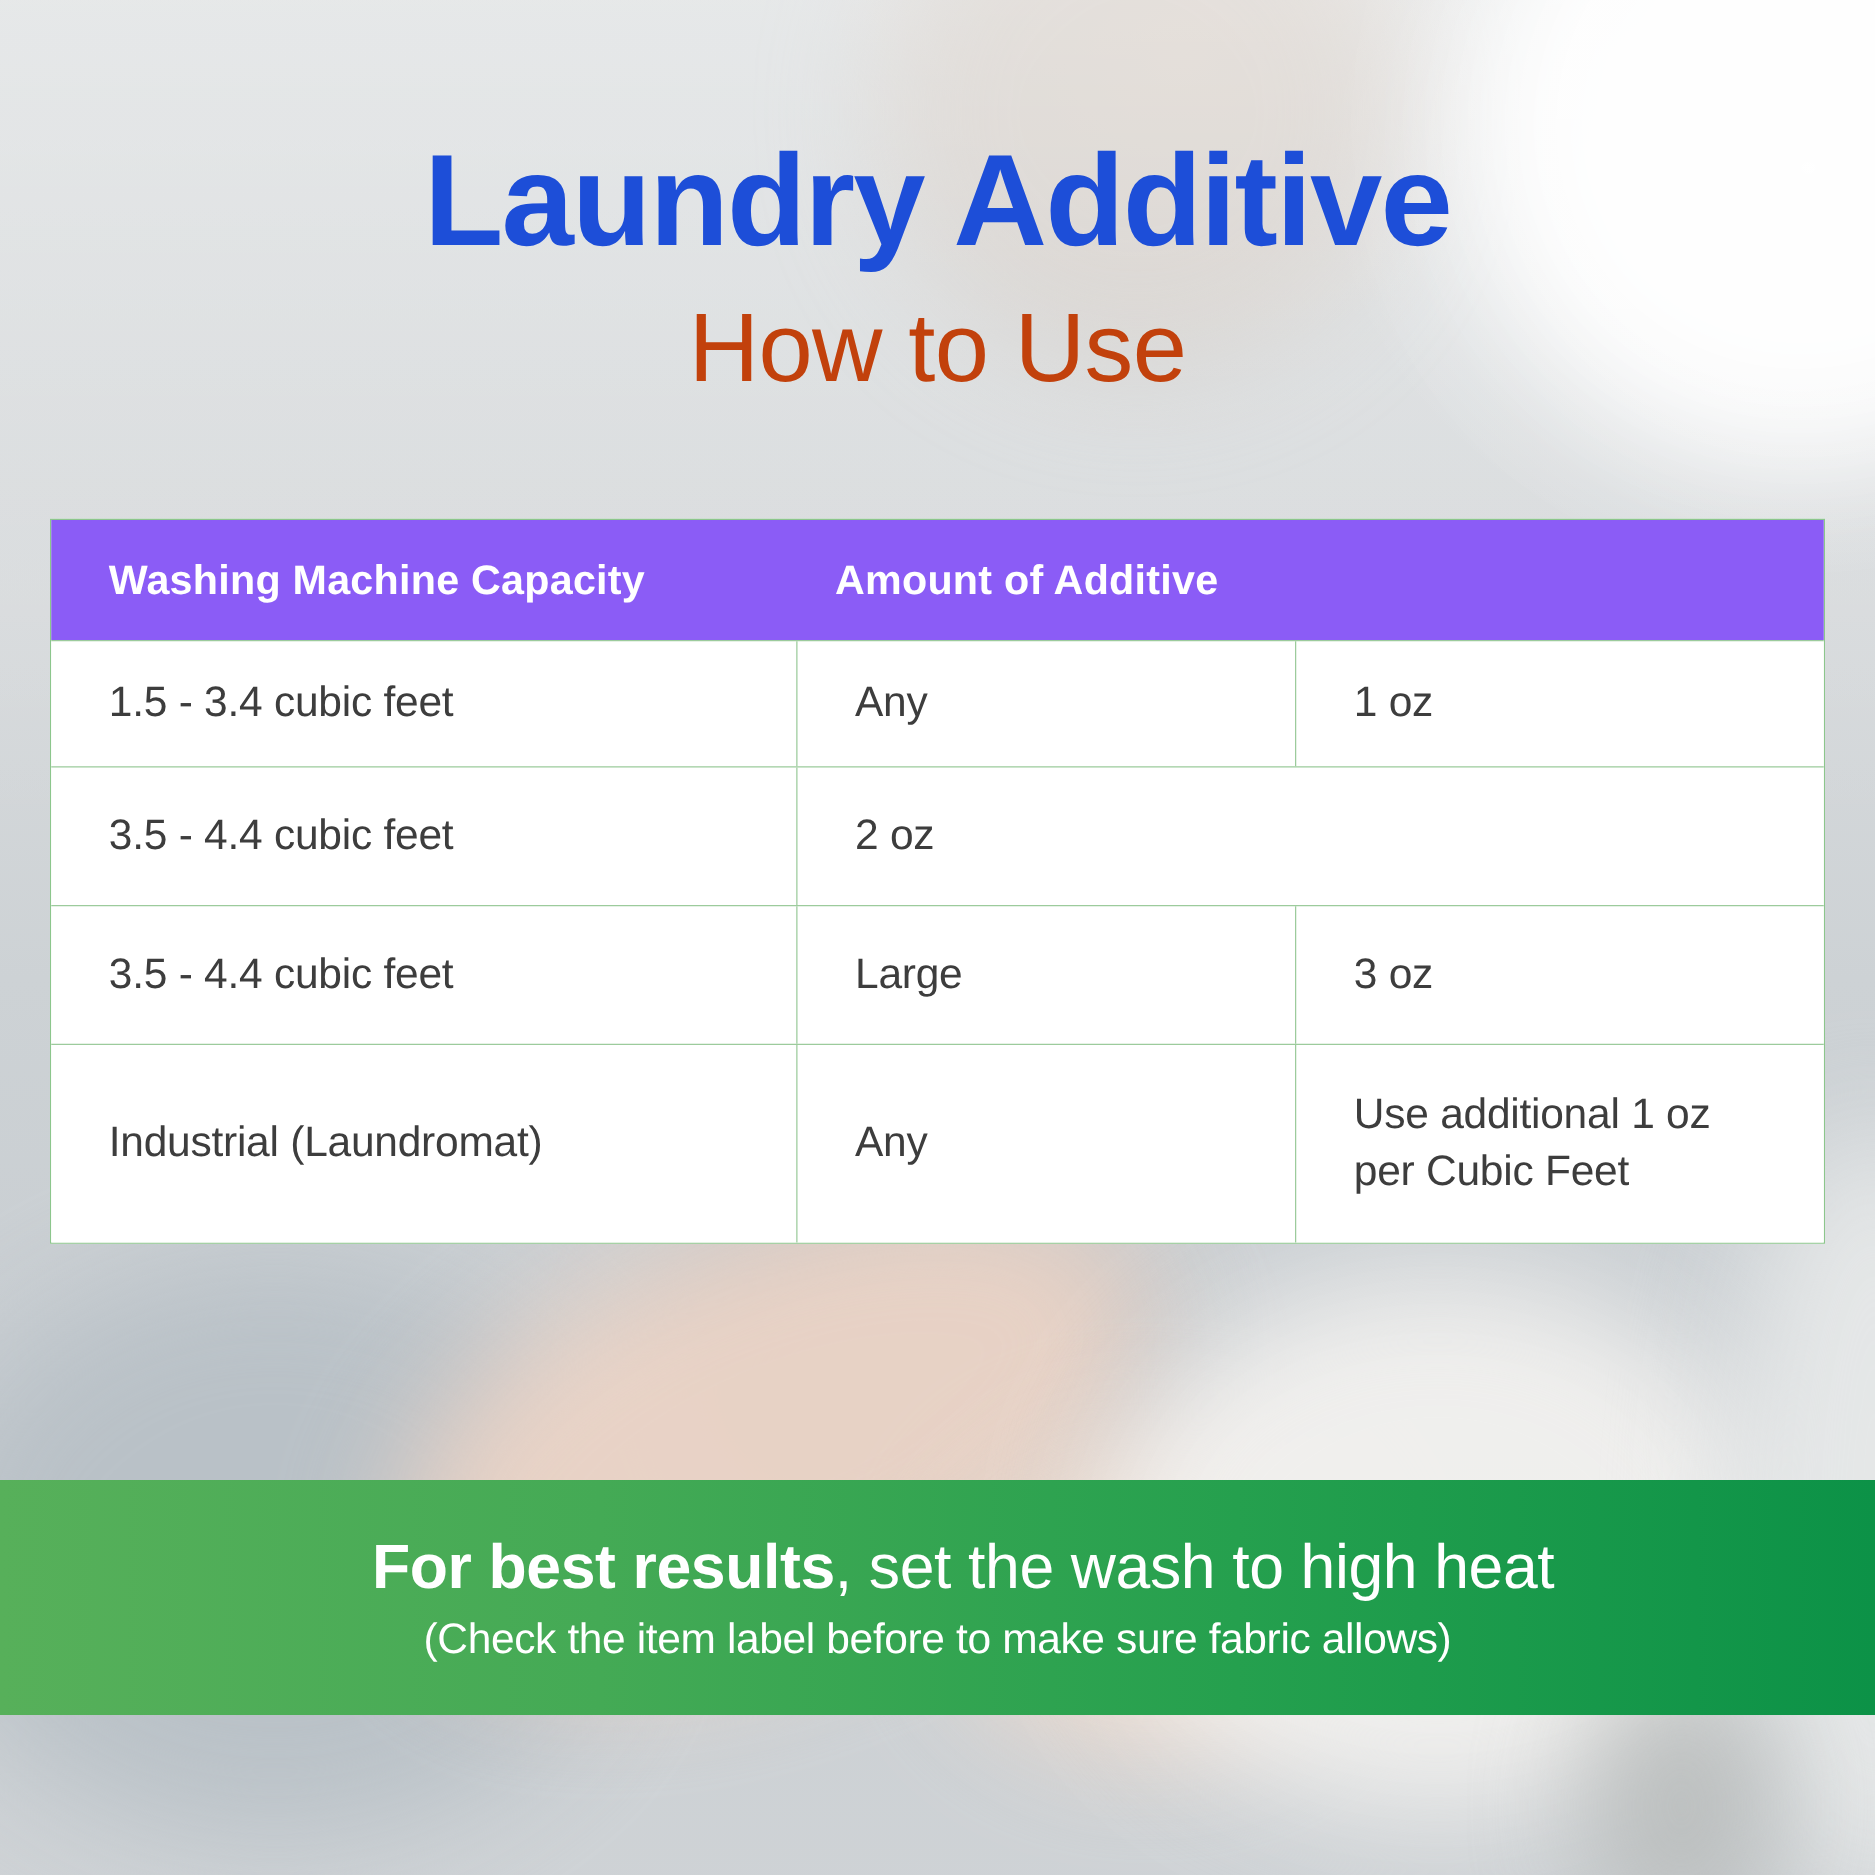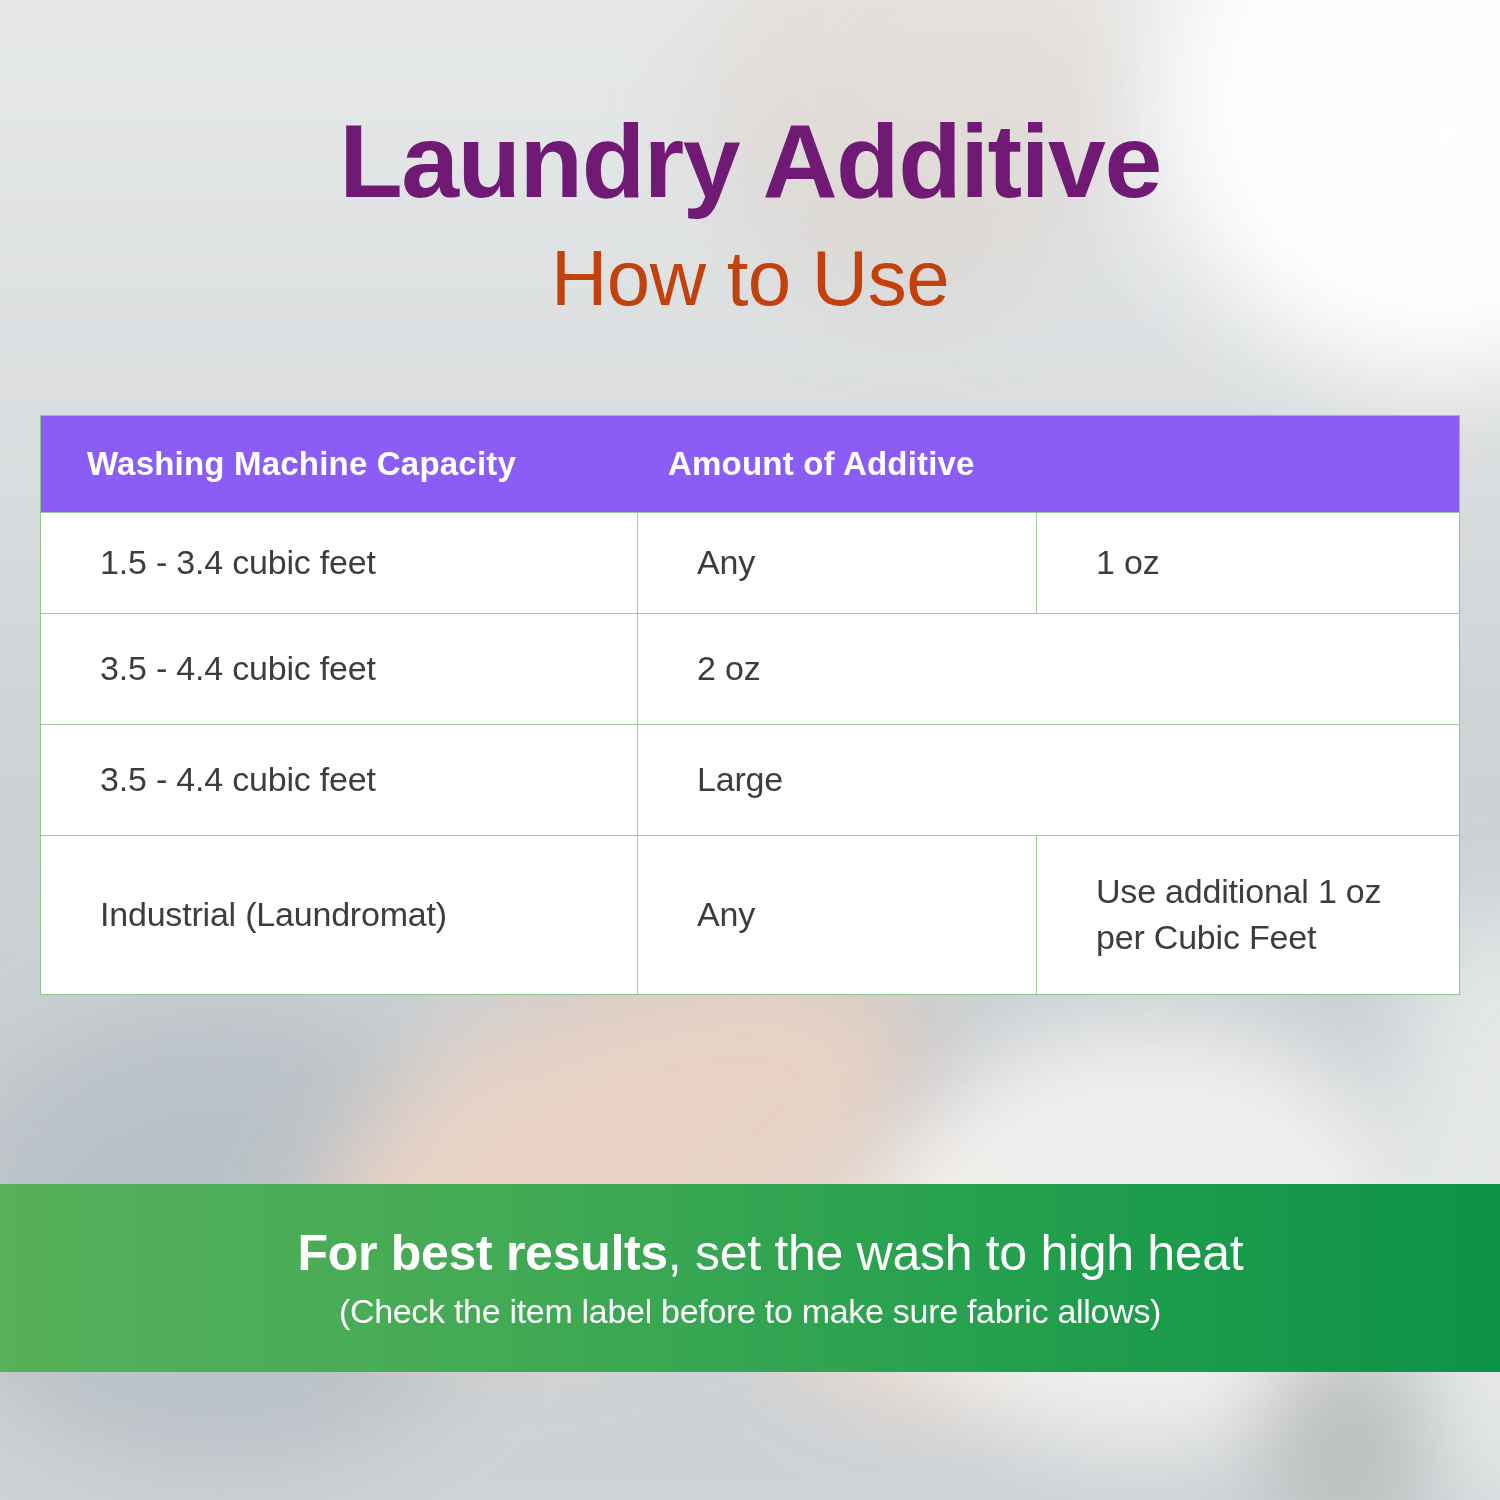--- a/index.html
+++ b/index.html
@@ -105,21 +105,21 @@
   }
   .title {
     position: absolute;
     left: 0; right: 0;
     top: 108px;
     text-align: center;
     font-size: 104px;
     line-height: 1.02;
     font-weight: 700;
     letter-spacing: -1.5px;
-    color: #701a75;
+    color: #1d4ed8;
   }
   .subtitle {
     position: absolute;
     left: 0; right: 0;
     top: 238px;
     text-align: center;
     font-size: 78px;
     line-height: 1.04;
     font-weight: 400;
     letter-spacing: -.5px;
@@ -151,21 +151,21 @@
     padding: 0 0 0 46px;
   }
   .trow {
     display: flex;
     border-top: 1px solid #9ccb9c;
     align-items: stretch;
     background: #ffffff;
   }
   .trow .cell {
     box-sizing: border-box;
-    padding: 0 24px 0 59px;
+    padding: 0 24px 0 46px;
     display: flex;
     align-items: center;
     font-size: 34px;
     color: #3d3d3d;
     line-height: 1.35;
     letter-spacing: -.2px;
   }
   .trow .cell + .cell { border-left: 1px solid #9ccb9c; margin-left: 16px; }
   .thead .cell + .cell { border-left: 1px solid rgba(255,255,255,.0); }
 
@@ -250,20 +250,21 @@
     </div>
 
     <div class="trow r-h2">
       <div class="cell col-1">3.5 - 4.4 cubic feet</div>
       <div class="cell col-3">2 oz</div>
     </div>
 
     <div class="trow r-h3">
       <div class="cell col-1">3.5 - 4.4 cubic feet</div>
       <div class="cell col-2">Large</div>
+      <div class="cell col-3">3 oz</div>
     </div>
 
     <div class="trow r-h4">
       <div class="cell col-1">Industrial (Laundromat)</div>
       <div class="cell col-2">Any</div>
       <div class="cell col-3">
         <span class="cell-multiline">
           <span>Use additional 1 oz</span>
           <span>per Cubic Feet</span>
         </span>

